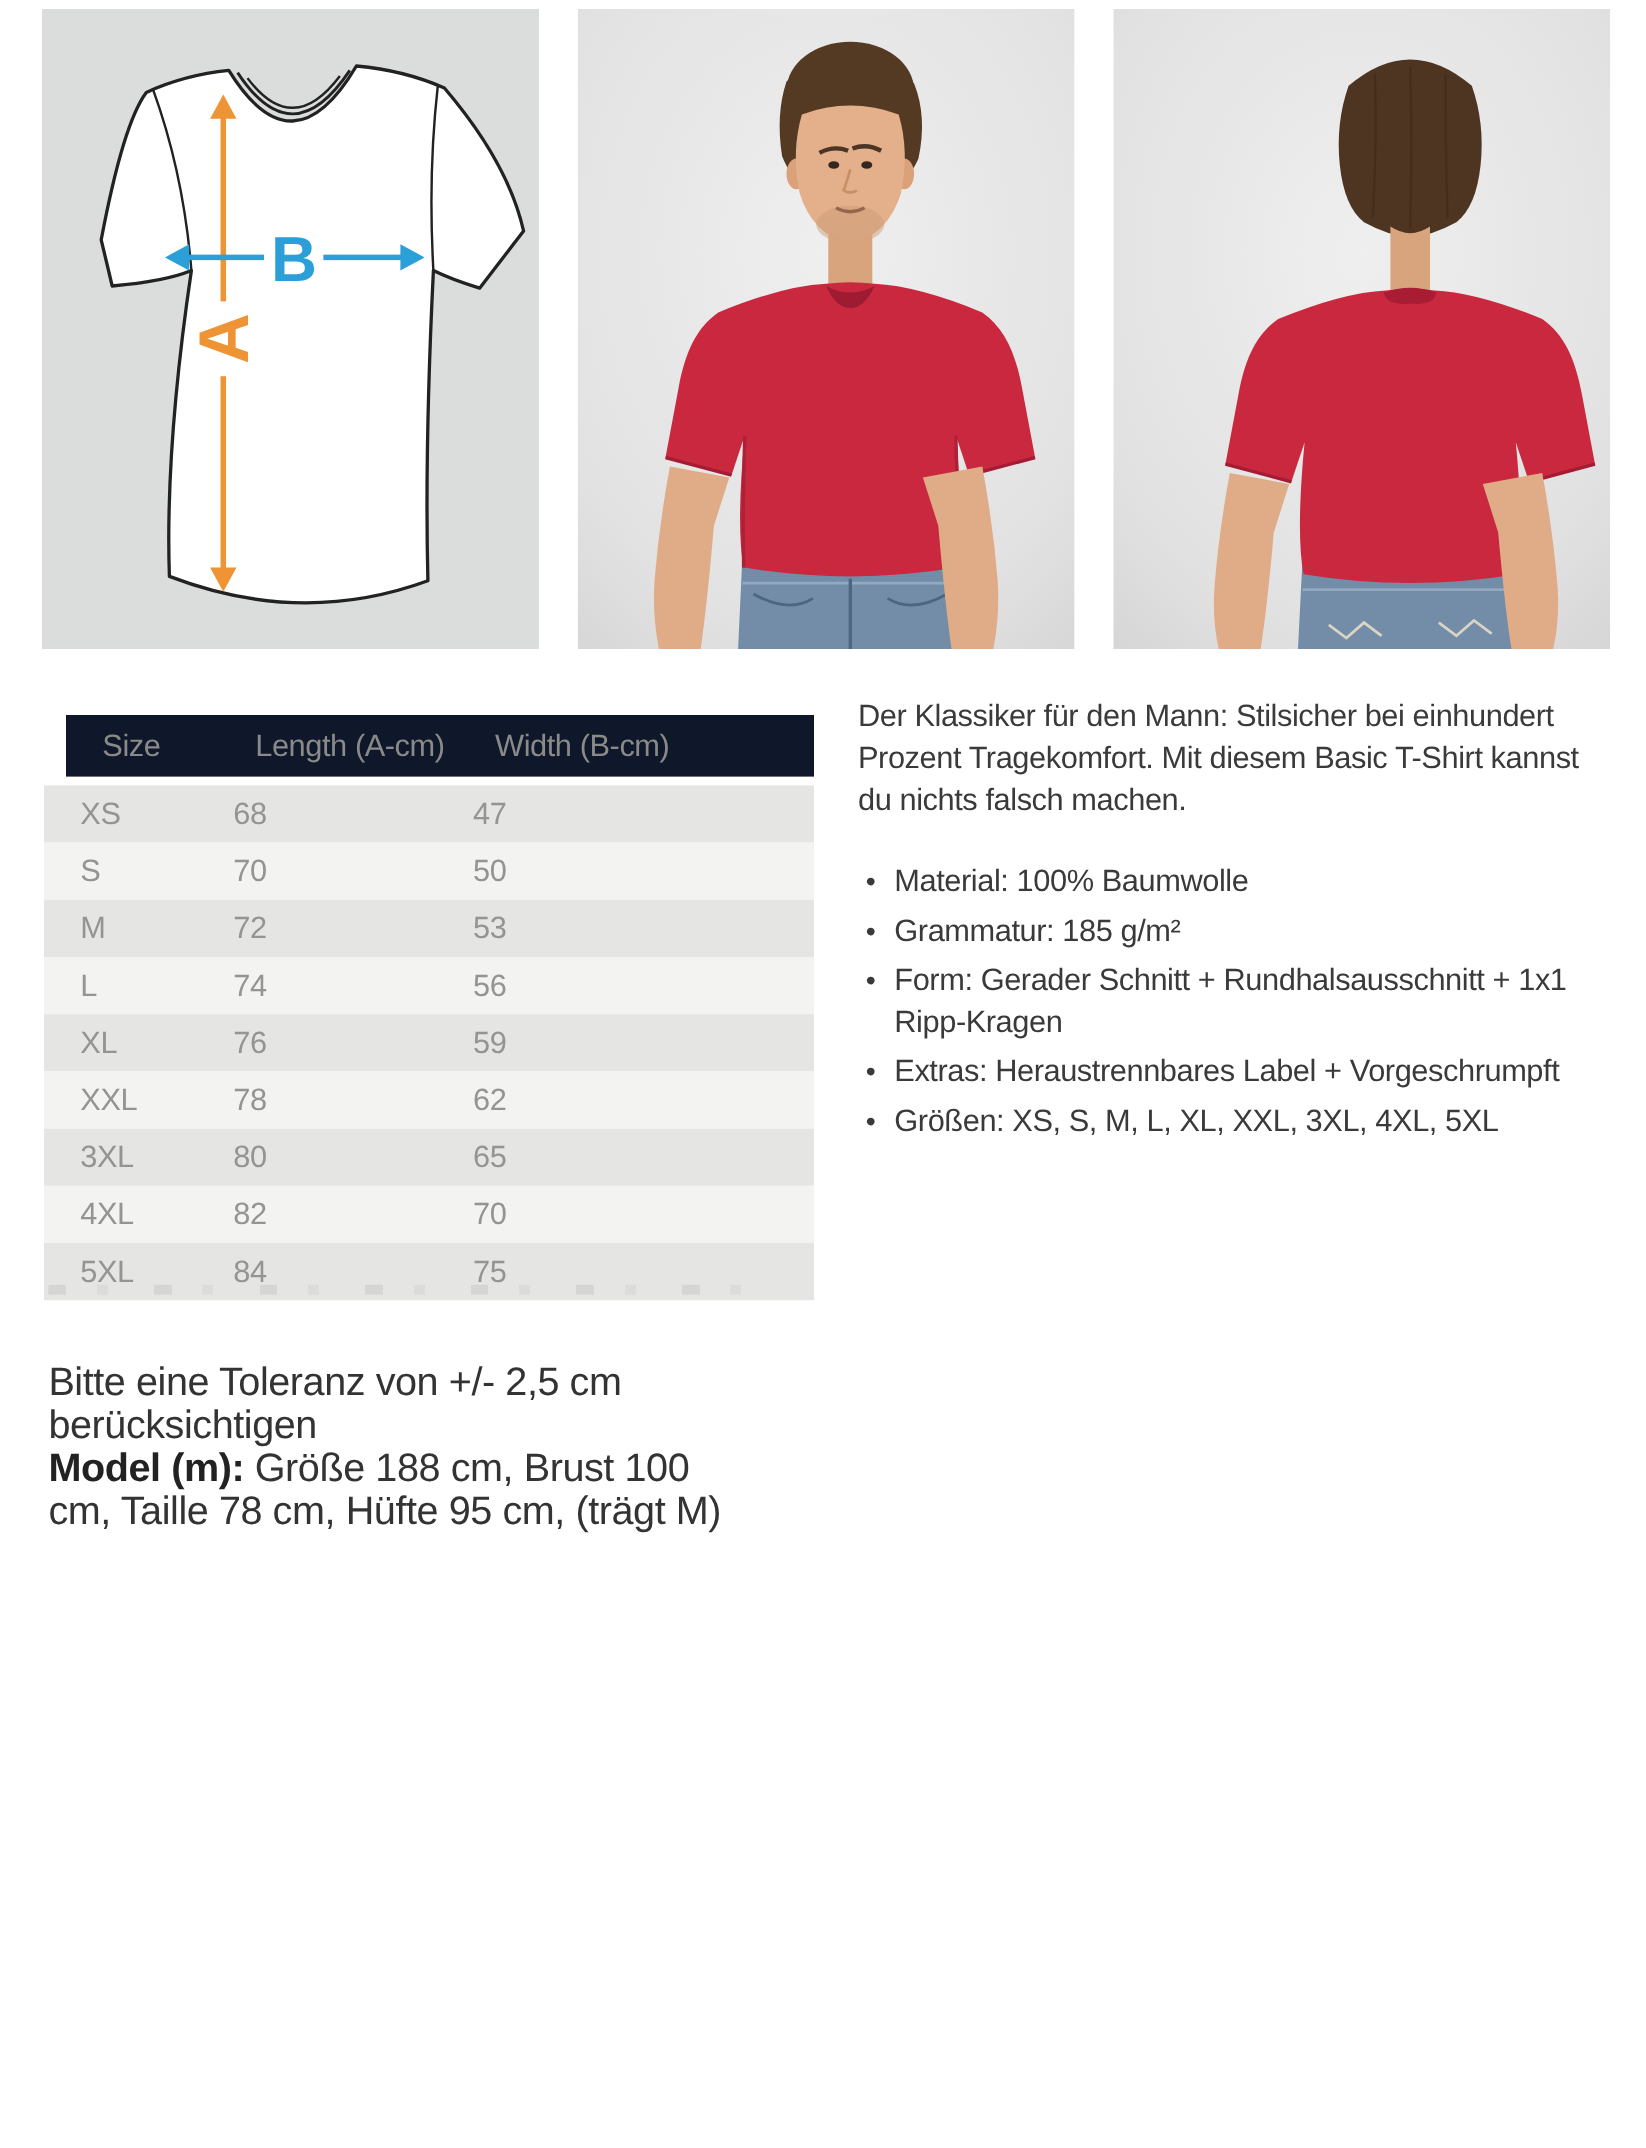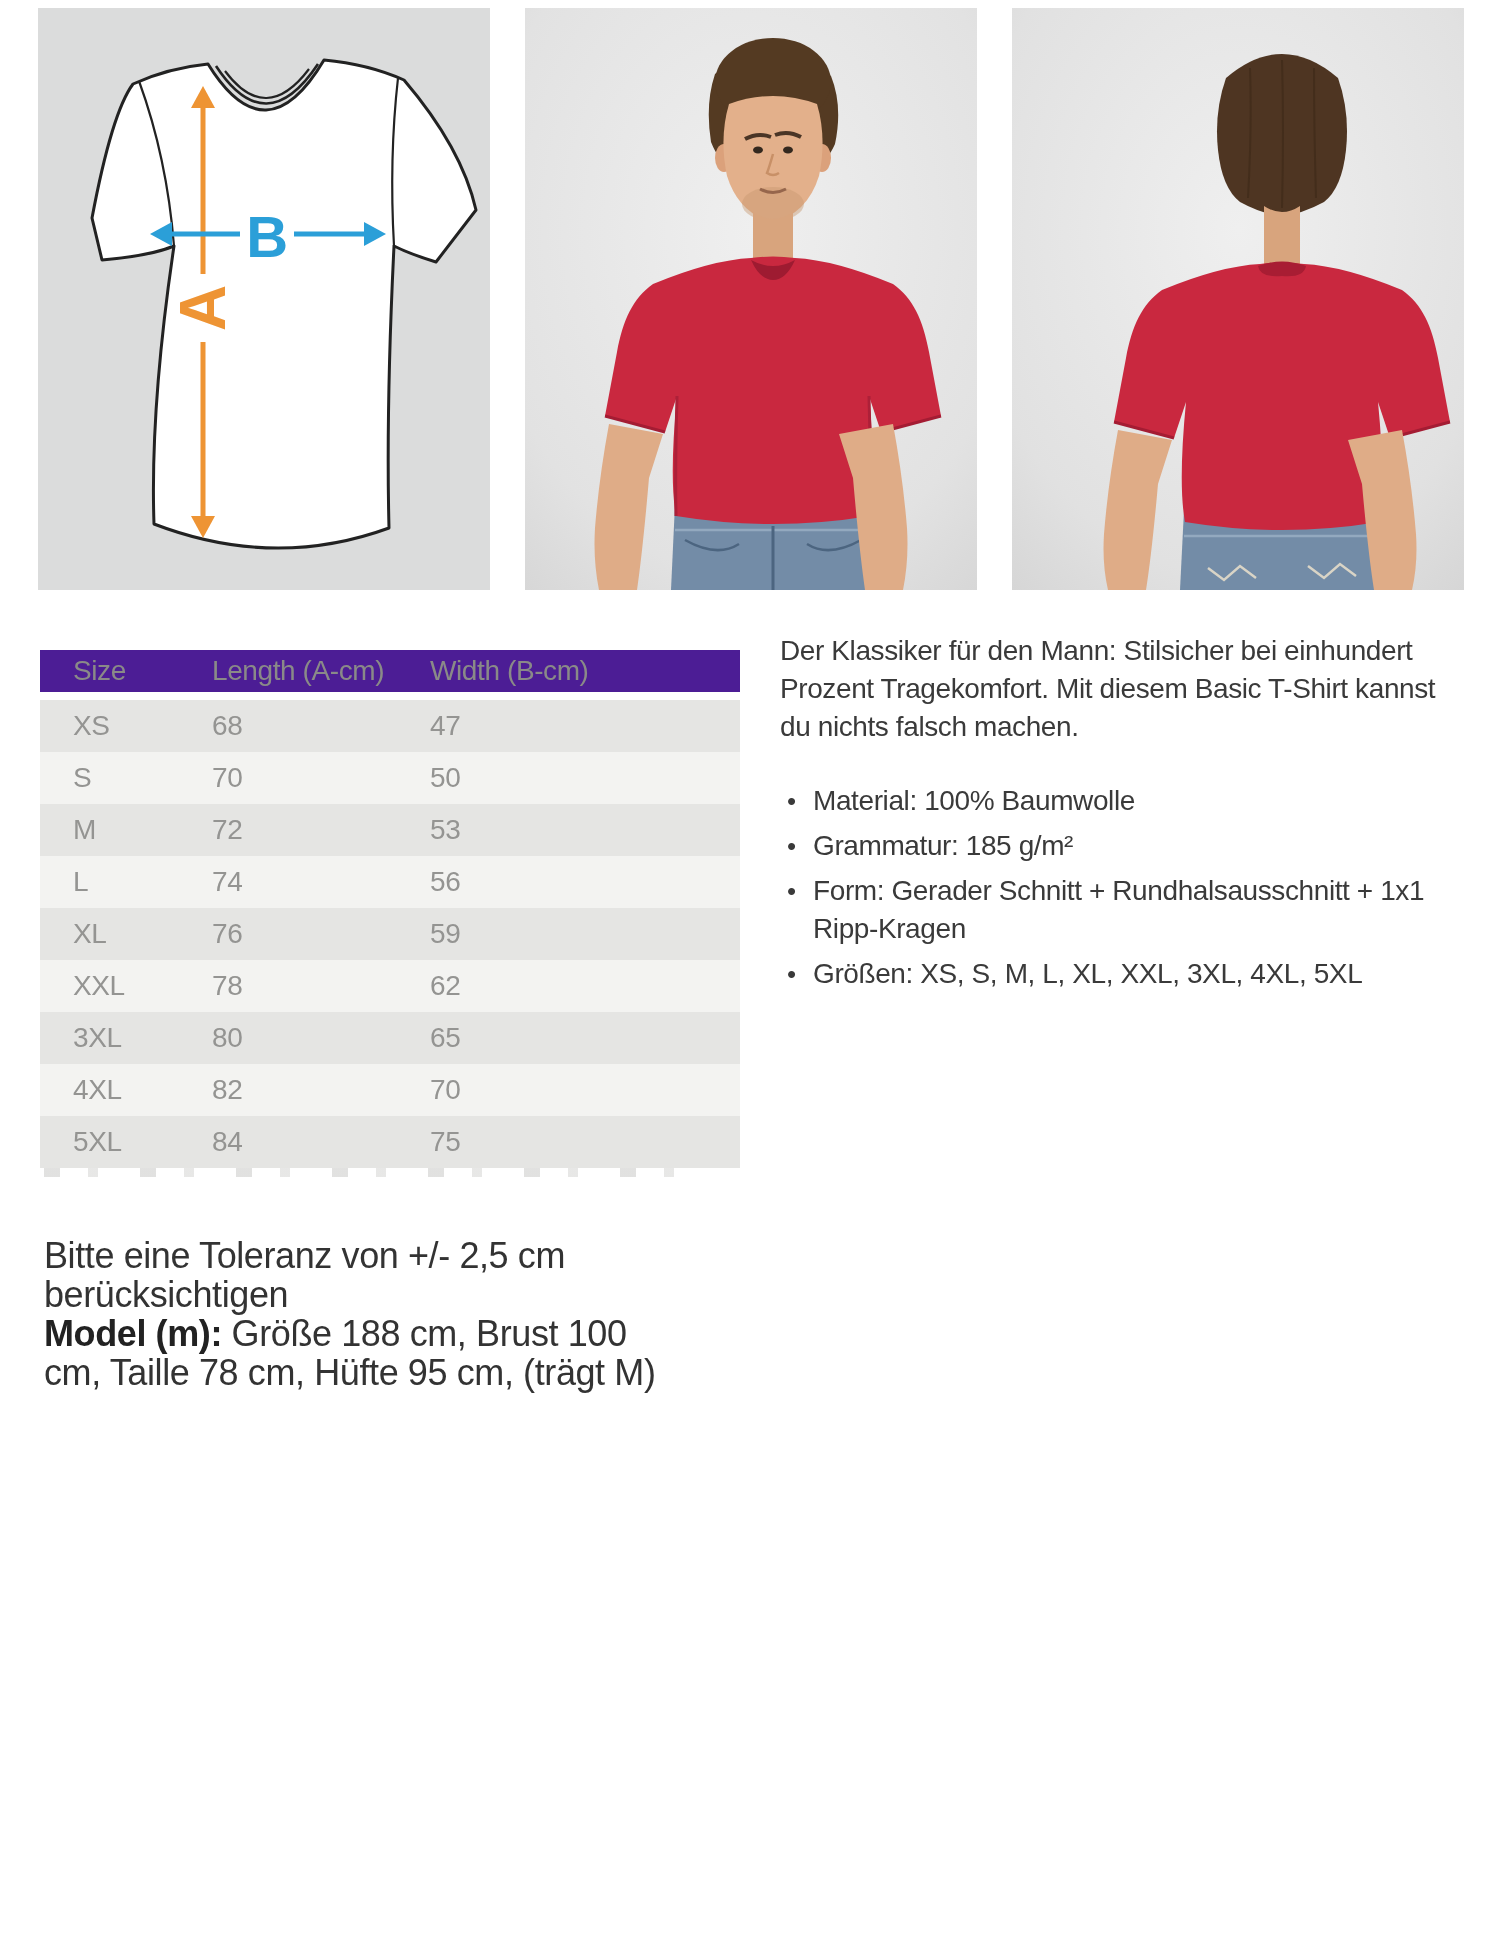--- a/index.html
+++ b/index.html
@@ -11,21 +11,21 @@
   .panel svg{display:block;}
   .panel1{left:38px;}
   .panel2{left:525px;}
   .panel3{left:1012px;}
 
   
   .size-table{position:absolute;left:40px;top:650px;width:700px;font-size:28px;color:#949492;}
   .t-row{display:grid;grid-template-columns:172px 218px 310px;height:52px;align-items:center;}
   .t-row span{padding-left:0;}
   .t-row span:first-child{padding-left:33px;}
-  .t-head{height:42px;background:#4c1d95;color:#8a8a88;margin-bottom:8px;}
+  .t-head{height:56px;background:#0f172a;color:#8a8a88;margin-bottom:8px;margin-left:20px;}
   .t-body .t-row:nth-child(odd){background:#e5e5e3;}
   .t-body .t-row:nth-child(even){background:#f3f3f1;}
 
   
   .clip-strip{position:absolute;left:44px;top:1168px;width:650px;height:9px;opacity:.55;
     background:repeating-linear-gradient(90deg,#c9c9c7 0 16px,transparent 16px 44px,
                #d4d4d2 44px 54px,transparent 54px 96px);}
 
   
   .desc{position:absolute;left:780px;top:632px;width:680px;color:#3a3a3a;
@@ -235,20 +235,21 @@
     </div>
   </div>
   <div class="clip-strip"></div>
 
   <div class="desc">
     <p>Der Klassiker für den Mann: Stilsicher bei ein­hundert Prozent Tragekomfort. Mit diesem Basic T-Shirt kannst du nichts falsch machen.</p>
     <ul>
       <li>Material: 100% Baumwolle</li>
       <li>Grammatur: 185 g/m²</li>
       <li>Form: Gerader Schnitt + Rundhalsausschnitt + 1x1 Ripp-Kragen</li>
+      <li>Extras: Heraustrennbares Label + Vorge­schrumpft</li>
       <li>Größen: XS, S, M, L, XL, XXL, 3XL, 4XL, 5XL</li>
     </ul>
   </div>
 
   <div class="notes">
     <p>Bitte eine Toleranz von +/- 2,5 cm berücksichtigen</p>
     <p><strong>Model (m):</strong><span> Größe 188 cm, Brust 100 cm, Taille 78 cm, Hüfte 95 cm, (trägt M)</span></p>
   </div>
 
 </div>

